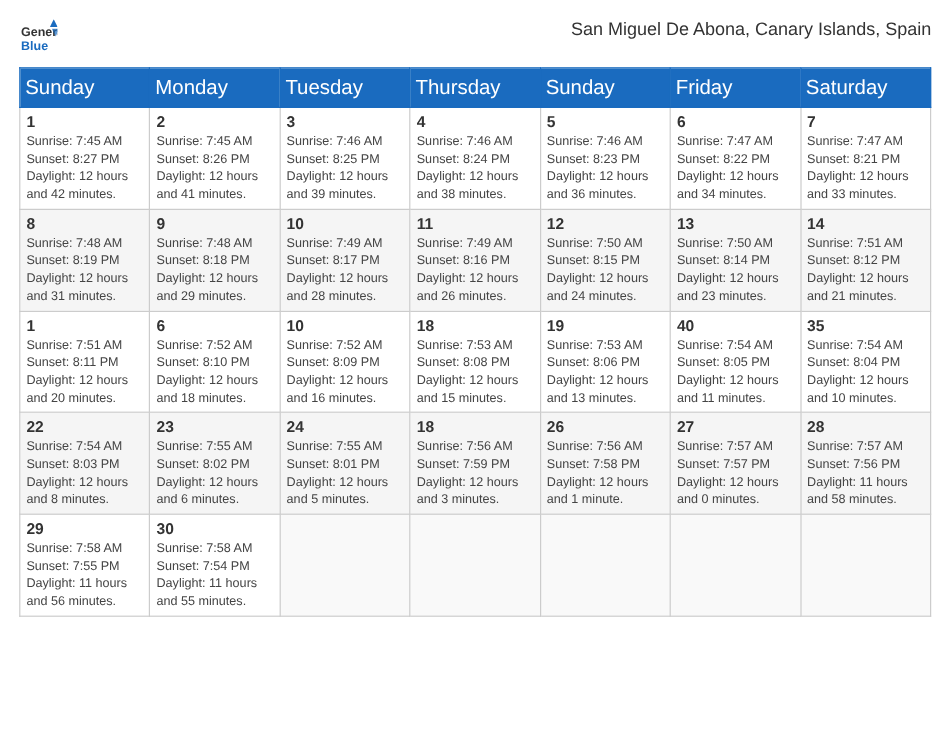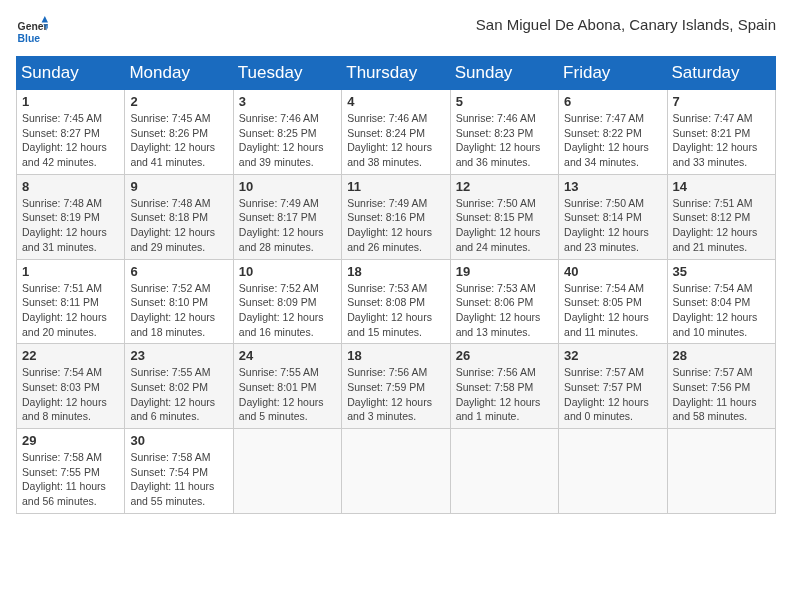--- a/index.html
+++ b/index.html
@@ -134,21 +134,21 @@
         <td><span class="day-number">19</span><span class="day-detail">Sunrise: 7:53 AM<br>Sunset: 8:06 PM<br>Daylight: 12 hours and 13 minutes.</span></td>
         <td><span class="day-number">40</span><span class="day-detail">Sunrise: 7:54 AM<br>Sunset: 8:05 PM<br>Daylight: 12 hours and 11 minutes.</span></td>
         <td><span class="day-number">35</span><span class="day-detail">Sunrise: 7:54 AM<br>Sunset: 8:04 PM<br>Daylight: 12 hours and 10 minutes.</span></td>
       </tr>
       <tr>
         <td><span class="day-number">22</span><span class="day-detail">Sunrise: 7:54 AM<br>Sunset: 8:03 PM<br>Daylight: 12 hours and 8 minutes.</span></td>
         <td><span class="day-number">23</span><span class="day-detail">Sunrise: 7:55 AM<br>Sunset: 8:02 PM<br>Daylight: 12 hours and 6 minutes.</span></td>
         <td><span class="day-number">24</span><span class="day-detail">Sunrise: 7:55 AM<br>Sunset: 8:01 PM<br>Daylight: 12 hours and 5 minutes.</span></td>
         <td><span class="day-number">18</span><span class="day-detail">Sunrise: 7:56 AM<br>Sunset: 7:59 PM<br>Daylight: 12 hours and 3 minutes.</span></td>
         <td><span class="day-number">26</span><span class="day-detail">Sunrise: 7:56 AM<br>Sunset: 7:58 PM<br>Daylight: 12 hours and 1 minute.</span></td>
-        <td><span class="day-number">32</span><span class="day-detail">Sunrise: 7:57 AM<br>Sunset: 7:57 PM<br>Daylight: 12 hours and 0 minutes.</span></td>
+        <td><span class="day-number">27</span><span class="day-detail">Sunrise: 7:57 AM<br>Sunset: 7:57 PM<br>Daylight: 12 hours and 0 minutes.</span></td>
         <td><span class="day-number">28</span><span class="day-detail">Sunrise: 7:57 AM<br>Sunset: 7:56 PM<br>Daylight: 11 hours and 58 minutes.</span></td>
       </tr>
       <tr>
         <td><span class="day-number">29</span><span class="day-detail">Sunrise: 7:58 AM<br>Sunset: 7:55 PM<br>Daylight: 11 hours and 56 minutes.</span></td>
         <td><span class="day-number">30</span><span class="day-detail">Sunrise: 7:58 AM<br>Sunset: 7:54 PM<br>Daylight: 11 hours and 55 minutes.</span></td>
         <td class="empty-cell"></td>
         <td class="empty-cell"></td>
         <td class="empty-cell"></td>
         <td class="empty-cell"></td>
         <td class="empty-cell"></td>

